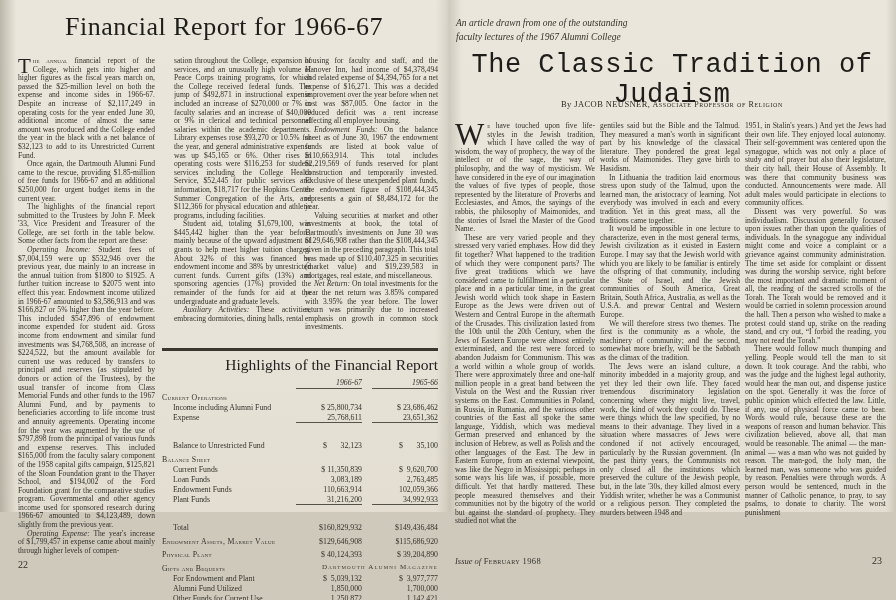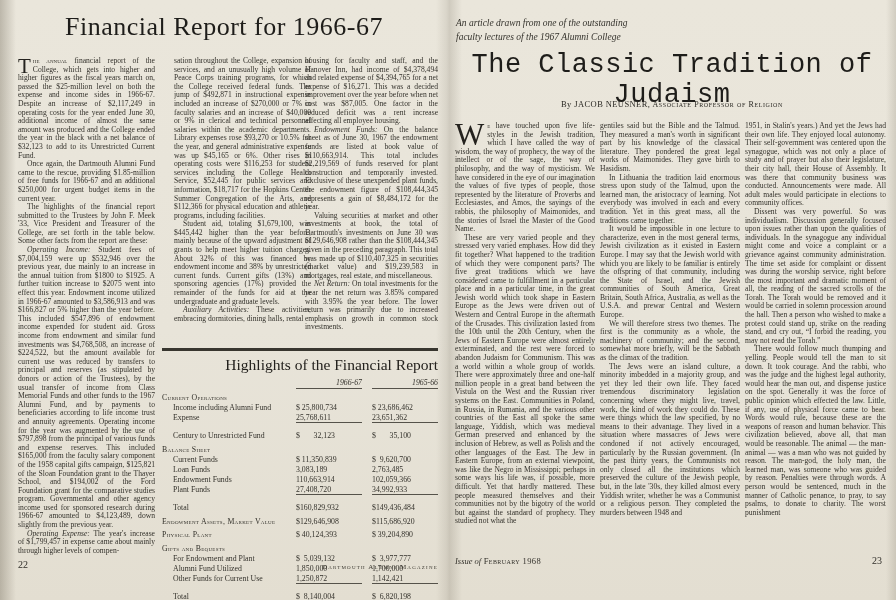--- a/index.html
+++ b/index.html
@@ -1,17 +1,17 @@
 <!DOCTYPE html>
 <html><head>
 <meta charset="utf-8">
 <style>
   html,body{margin:0;padding:0;}
   body{width:896px;height:600px;overflow:hidden;background:#cfc9bb;}
-  .spread{position:relative;width:896px;height:600px;
+  .spread{position:relative;width:896px;height:512px;
     background:linear-gradient(180deg,#eae6db 0%,#e8e4d9 55%,#e3ded1 100%);
     font-family:"Liberation Serif",serif;color:#2f2d28;}
   .edge-left{position:absolute;left:0;top:0;bottom:0;width:16px;
     background:linear-gradient(90deg,rgba(70,62,45,.28),rgba(70,62,45,0));}
   .edge-right{position:absolute;right:0;top:0;bottom:0;width:10px;
     background:linear-gradient(270deg,rgba(70,62,45,.15),rgba(70,62,45,0));}
   .gutter{position:absolute;left:436px;top:0;bottom:0;width:26px;
     background:linear-gradient(90deg,rgba(70,62,45,0) 0%,rgba(70,62,45,.10) 40%,rgba(70,62,45,.16) 52%,rgba(70,62,45,0) 100%);}
   .page{position:absolute;top:0;bottom:0;width:448px;}
   .page.left{left:0;}
@@ -42,25 +42,25 @@
   .rcol1{left:7px;top:122px;width:140px;height:432px;}
   .rcol2{left:152px;top:122px;width:140px;height:432px;}
   .rcol3{left:297px;top:122px;width:141px;height:432px;}
 
   .tablebox{position:absolute;left:162px;top:348px;width:276px;border-top:3px solid #38362f;}
   .tabletitle{margin:5px 0 3px 0;text-align:right;font-size:15.5px;color:#23211d;}
   table.fin{width:100%;border-collapse:collapse;font-size:7.8px;line-height:9px;color:#33312b;}
   table.fin td{padding:0.5px 0;vertical-align:bottom;}
   td.lbl{text-align:left;}
   td.lbl.ind{padding-left:11px;}
-  td.val{text-align:left;white-space:pre;width:66px;}
+  td.val{text-align:right;white-space:pre;width:66px;}
   td.gapcol{width:10px;}
   tr.hdr td{font-style:italic;text-align:right;padding-bottom:1px;}
   tr.hdr td.u{border-bottom:.8px solid #55524a;}
-  tr.rule td.val{border-top:.8px solid #55524a;padding-top:8px;}
+  tr.rule td.val{border-top:.8px solid #55524a;padding-top:18px;}
   tr.sp td{padding-top:4px;}
   .secname{font-variant:small-caps;letter-spacing:.3px;}
 
   .foot-num-l{position:absolute;left:18px;top:559px;font-size:10px;}
   .foot-mag{position:absolute;right:10px;top:563px;font-size:7px;letter-spacing:1.2px;
     font-variant:small-caps;color:#3a372f;}
   .foot-issue{position:absolute;left:7px;top:556px;font-size:8.5px;color:#34322c;}
   .foot-issue .it{font-style:italic;}
   .foot-issue .mo{font-variant:small-caps;letter-spacing:.4px;}
   .foot-num-r{position:absolute;right:14px;top:555px;font-size:10px;}
@@ -115,21 +115,21 @@
               <td class="gapcol"></td>
               <td class="val">$ 23,686,462</td>
             </tr>
         <tr>
               <td class="lbl ind">Expense</td>
               <td class="val">25,768,611</td>
               <td class="gapcol"></td>
               <td class="val">23,651,362</td>
             </tr>
         <tr class="rule">
-              <td class="lbl ind">Century to Unrestricted Fund</td>
+              <td class="lbl ind">Balance to Unrestricted Fund</td>
               <td class="val">$       32,123</td>
               <td class="gapcol"></td>
               <td class="val">$       35,100</td>
             </tr>
         <tr class="sp">
               <td class="lbl secname" colspan="4">Balance Sheet</td>
             </tr>
         <tr>
               <td class="lbl ind">Current Funds</td>
               <td class="val">$ 11,350,839</td>
@@ -143,21 +143,21 @@
               <td class="val">2,763,485</td>
             </tr>
         <tr>
               <td class="lbl ind">Endowment Funds</td>
               <td class="val">110,663,914</td>
               <td class="gapcol"></td>
               <td class="val">102,059,366</td>
             </tr>
         <tr>
               <td class="lbl ind">Plant Funds</td>
-              <td class="val">27,408,720</td>
+              <td class="val">31,216,200</td>
               <td class="gapcol"></td>
               <td class="val">34,992,933</td>
             </tr>
         <tr class="rule">
               <td class="lbl ind">Total</td>
               <td class="val">$160,829,932</td>
               <td class="gapcol"></td>
               <td class="val">$149,436,484</td>
             </tr>
         <tr class="sp">

